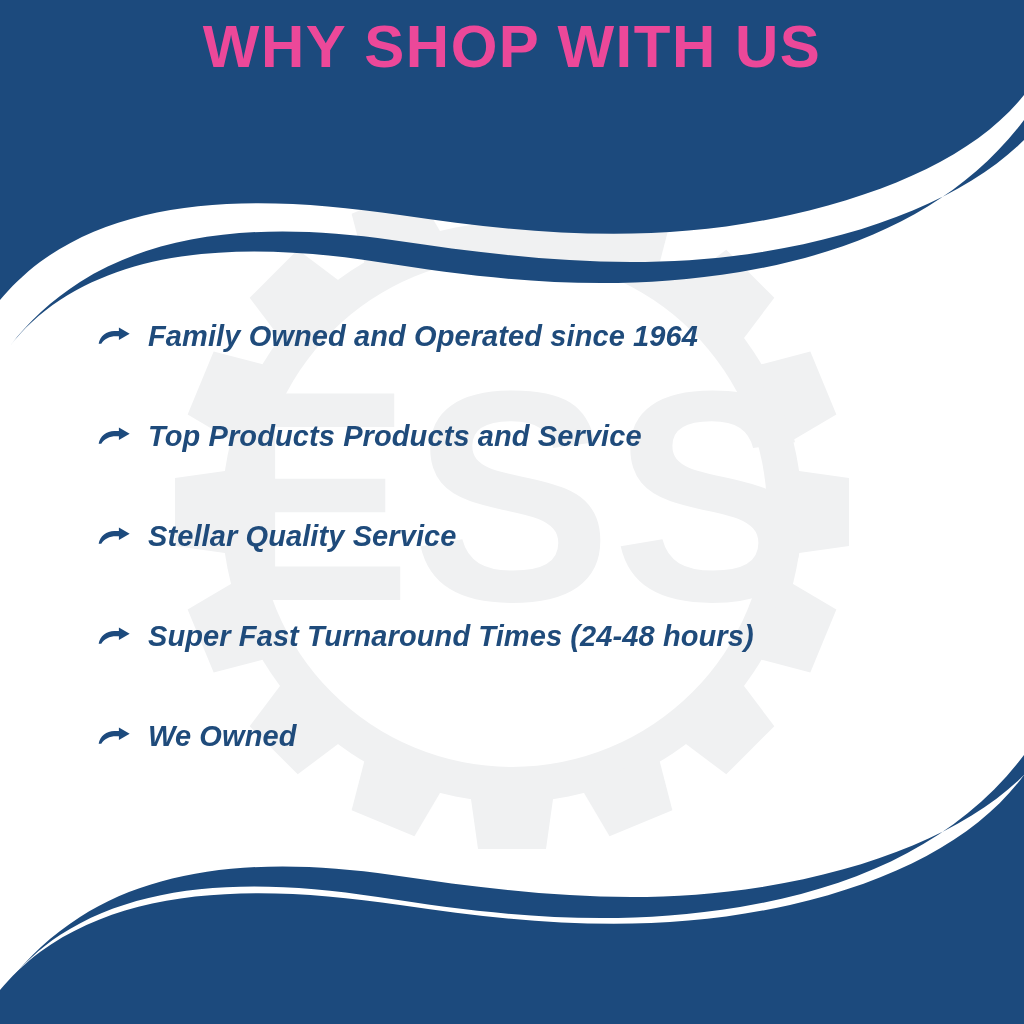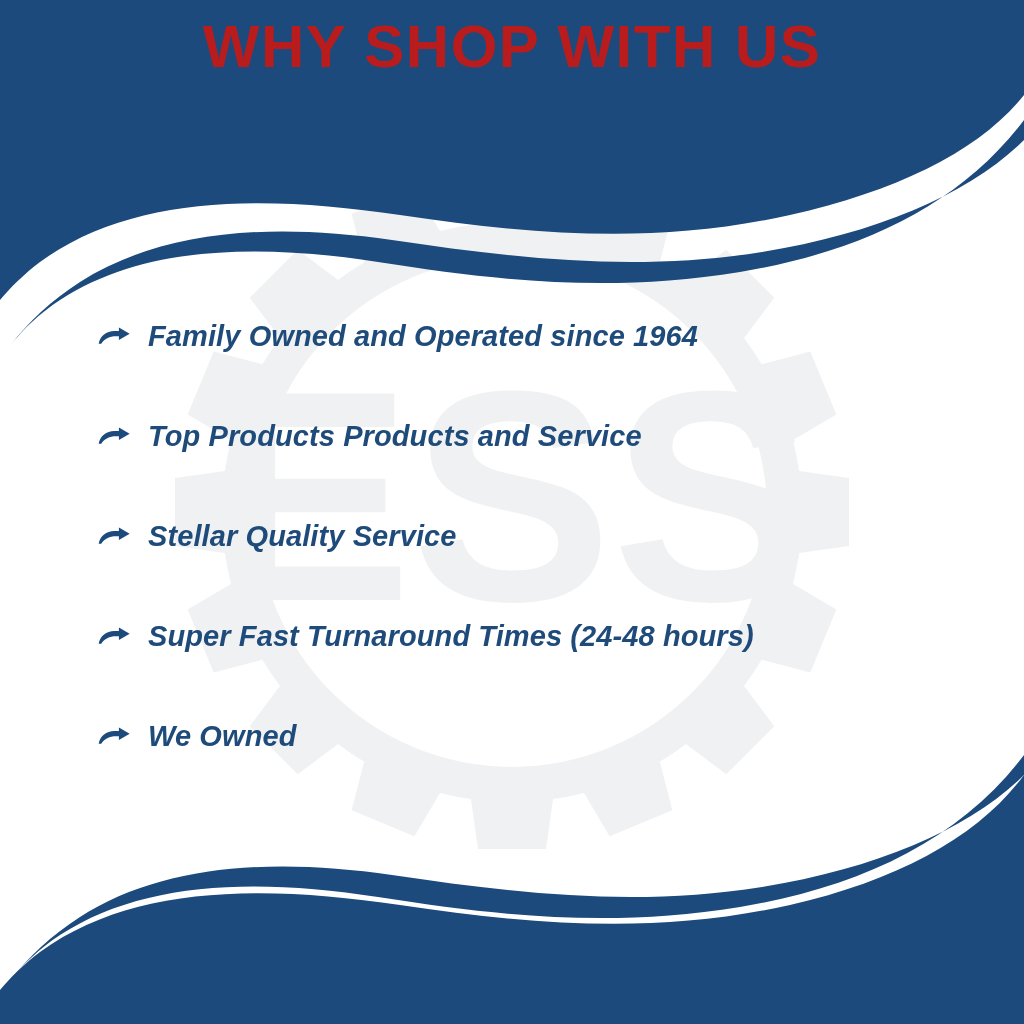--- a/index.html
+++ b/index.html
@@ -30,21 +30,21 @@
     height: 1024px;
   }
 
   
   .header-title {
     position: absolute;
     top: 12px;
     left: 0;
     width: 1024px;
     text-align: center;
-    color: #b91c1c;
+    color: #ec4899;
     font-family: "Liberation Sans", "DejaVu Sans", sans-serif;
     font-weight: bold;
     font-size: 60px;
     letter-spacing: 1.5px;
     line-height: 70px;
     z-index: 6;
     white-space: nowrap;
   }
 
   

